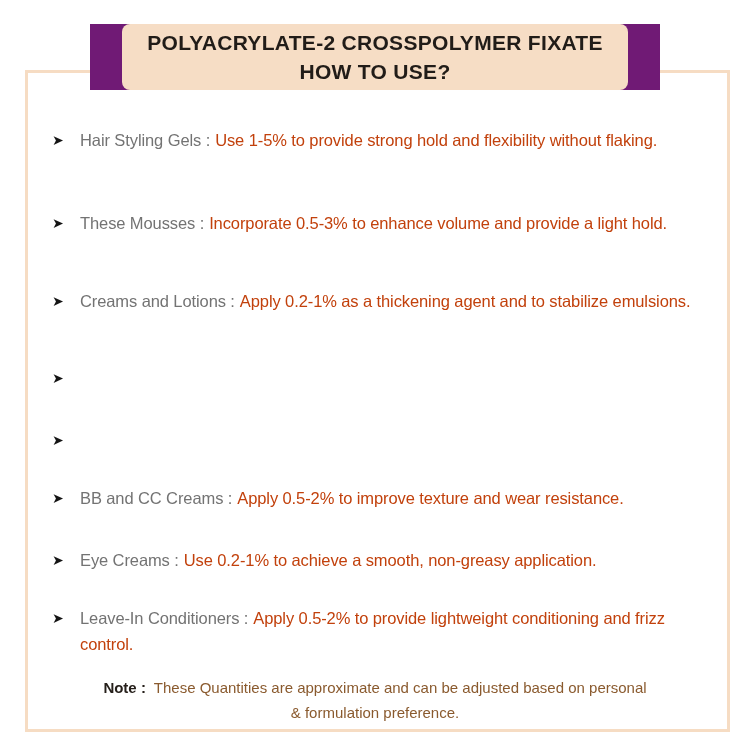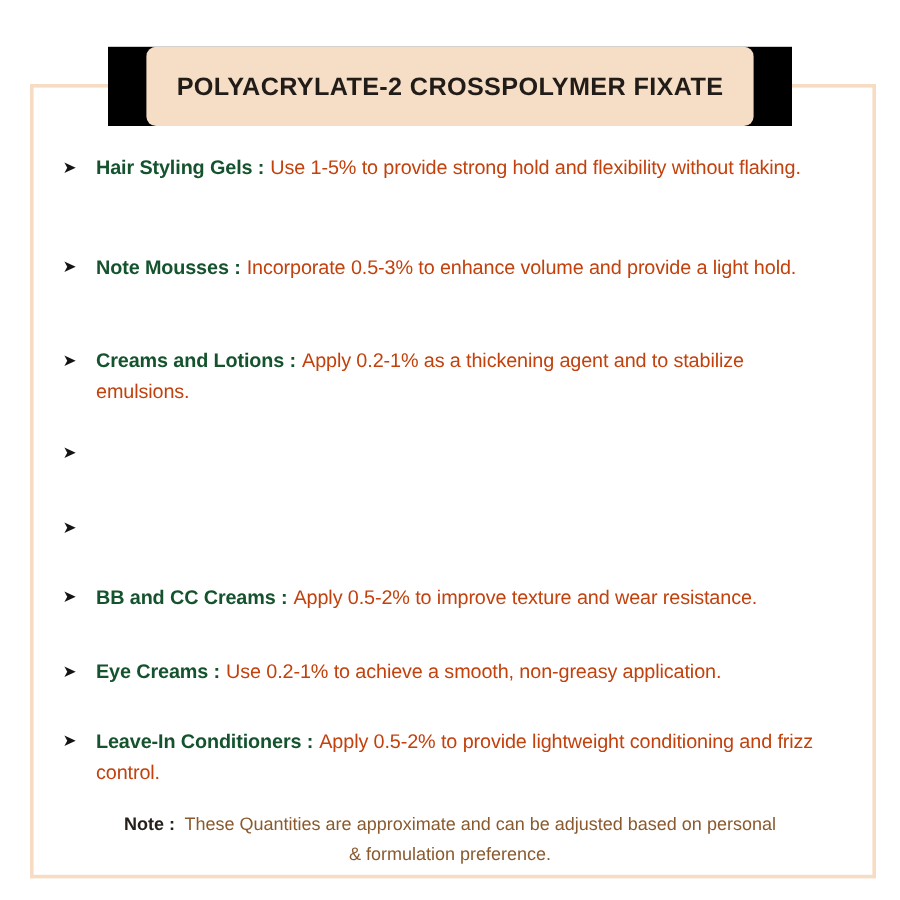--- a/index.html
+++ b/index.html
@@ -7,22 +7,22 @@
     width:750px;height:750px;position:relative;background:#ffffff;
     font-family:"Liberation Sans",sans-serif;overflow:hidden;
   }
   
   .frame{
     position:absolute;left:25px;top:70px;width:705px;height:662px;
     box-sizing:border-box;border:3px solid #F6DCC3;background:transparent;
   }
   
   .header-wrap{
-    position:absolute;top:39px;left:50%;transform:translateX(-50%);
-    background:#000000;padding:0 32px;z-index:2;
+    position:absolute;top:24px;left:50%;transform:translateX(-50%);
+    background:#701a75;padding:0 32px;z-index:2;
   }
   .header-box{
     width:506px;height:66px;background:#F6DDC5;border-radius:8px;
     display:flex;flex-direction:column;align-items:center;justify-content:center;
   }
   .title-line{
     font-size:21px;font-weight:bold;color:#211C18;line-height:29px;
     letter-spacing:.3px;text-align:center;white-space:nowrap;
   }
   
@@ -30,50 +30,51 @@
     position:absolute;left:52px;width:648px;display:flex;align-items:flex-start;
   }
   .bullet{
     flex:0 0 22px;font-family:"DejaVu Sans",sans-serif;font-size:14px;
     line-height:26px;color:#141414;margin-right:6px;
   }
   .item-text{
     margin:0;width:620px;font-size:16.5px;line-height:26px;letter-spacing:-.1px;
   }
   .oneline .item-text{white-space:nowrap;width:auto;}
-  .label{font-weight:bold;color:#14532d;margin-right:5px;}
+  .label{font-weight:normal;color:#737373;margin-right:5px;}
   .desc{color:#c2410c;}
   
   .note{
     position:absolute;top:675px;left:0;right:0;text-align:center;
     font-size:15px;line-height:25px;
   }
   .note-inner{display:inline-block;max-width:545px;}
   .note-label{font-weight:bold;color:#26201B;margin-right:4px;}
   .note-text{color:#8A5A2E;}
 </style>
 </head>
 <body>
 
 <div class="frame"></div>
 
 <div class="header-wrap">
   <div class="header-box">
     <div class="title-line">POLYACRYLATE-2 CROSSPOLYMER FIXATE</div>
+    <div class="title-line">HOW TO USE?</div>
   </div>
 </div>
 
 <div class="item" style="top:127px">
   <span class="bullet">➤</span>
   <p class="item-text"><b class="label">Hair Styling Gels :</b><span class="desc">Use 1-5% to provide strong hold and flexibility without flaking.</span></p>
 </div>
 
 <div class="item" style="top:210px">
   <span class="bullet">➤</span>
-  <p class="item-text"><b class="label">Note Mousses :</b><span class="desc">Incorporate 0.5-3% to enhance volume and provide a light hold.</span></p>
+  <p class="item-text"><b class="label">These Mousses :</b><span class="desc">Incorporate 0.5-3% to enhance volume and provide a light hold.</span></p>
 </div>
 
 <div class="item" style="top:288px">
   <span class="bullet">➤</span>
   <p class="item-text"><b class="label">Creams and Lotions :</b><span class="desc">Apply 0.2-1% as a thickening agent and to stabilize emulsions.</span></p>
 </div>
 
 <div class="item oneline" style="top:365px">
   <span class="bullet">➤</span>
 </div>

